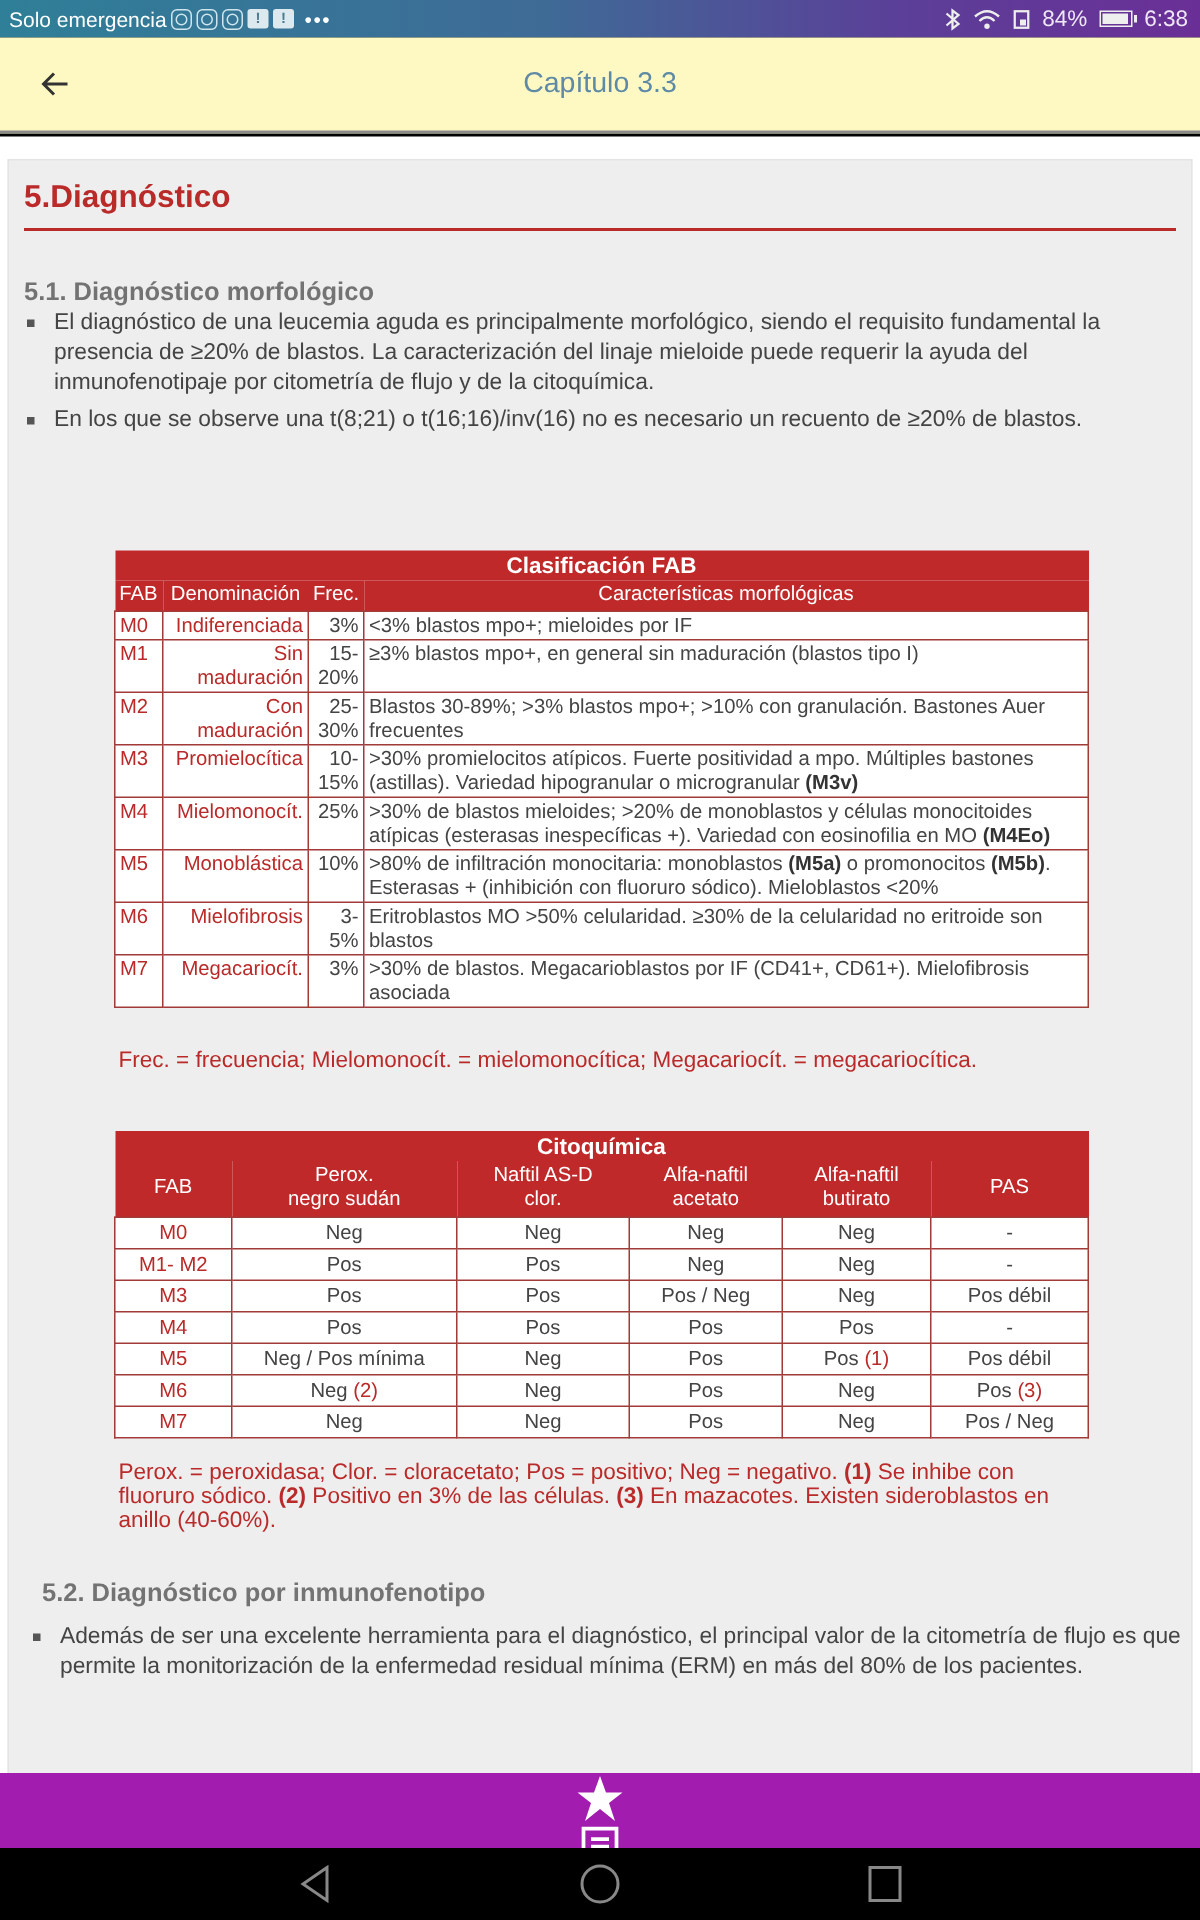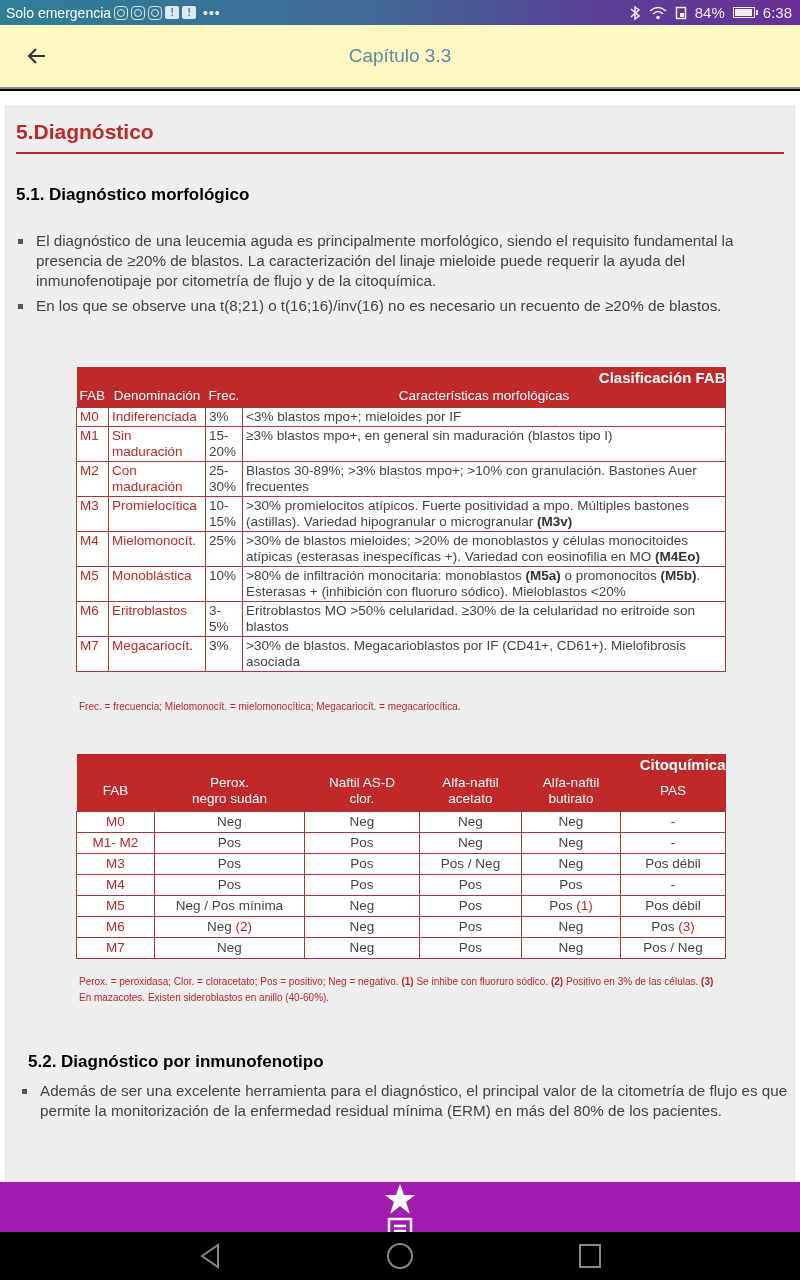--- a/index.html
+++ b/index.html
@@ -32,37 +32,37 @@
   .back-btn { position: absolute; left: 22px; top: 16px; width: 30px; height: 30px; display: flex; align-items: center; justify-content: center; cursor: pointer; }
   .appbar-title { color: #5f8aa6; font-size: 19px; }
 
   
   .content-wrap { position: absolute; left: 0; top: 91px; width: 800px; height: 1092px; background: #fff; overflow: hidden; }
   .content {
     position: absolute; left: 5px; top: 15px; width: 790px; height: 1090px;
     background: #eeeeee; border: 1px solid #e4e4e4; padding: 0 10px;
   }
   h1.sec { color: #b92a29; font-size: 21px; font-weight: bold; padding-top: 13px; padding-bottom: 8px; border-bottom: 2px solid #b92a29; }
-  h2.sub { color: #000000; font-size: 17px; font-weight: bold; margin-top: 31px; }
-  ul.bul { list-style: none; margin-top: 26px; }
+  h2.sub { color: #737373; font-size: 17px; font-weight: bold; margin-top: 31px; }
+  ul.bul { list-style: none; }
   ul.bul li { position: relative; padding-left: 20px; color: #444; font-size: 15.2px; line-height: 20px; margin-bottom: 5px; }
   ul.bul li::before { content: ""; position: absolute; left: 2px; top: 8px; width: 5px; height: 5px; background: #555; }
 
   table.tbl { border-collapse: collapse; font-size: 13.5px; }
   table.tbl td, table.tbl th { border: 1px solid #a23a38; }
   .th-red { background: #c0292a; color: #fff; }
-  .th-title { font-weight: bold; font-size: 15px; text-align: right; padding: 2px 0 1px; border: none !important; }
+  .th-title { font-weight: bold; font-size: 15px; text-align: center; padding: 2px 0 1px; border: none !important; }
   .th-col { font-weight: normal; font-size: 13.5px; border: none !important; padding: 1px 3px 4px; }
   .cell { background: #fff; color: #444; padding: 1px 3px; line-height: 16px; vertical-align: top; }
   .red-txt { color: #b92a29; }
-  .ctr { text-align: left; }
+  .ctr { text-align: right; }
   .b { font-weight: bold; color: #333; }
 
   #fab { position: absolute; left: 70px; top: 260px; width: 650px; }
-  .note { color: #b92a29; font-size: 10px; line-height: 16px; }
+  .note { color: #b92a29; font-size: 15px; line-height: 16px; }
   #note1 { position: absolute; left: 73px; top: 592px; }
   #cito { position: absolute; left: 70px; top: 647px; width: 650px; }
   #cito .cell { text-align: center; padding: 2px 3px; height: 21px; vertical-align: middle; }
   #note2 { position: absolute; left: 73px; top: 867px; width: 640px; }
   #h52 { position: absolute; left: 10px; top: 933px; margin: 12px; }
   #ul52 { position: absolute; left: 10px; top: 970px; width: 770px; margin: 4px; }
 
   
   .toolbar { position: absolute; left: 0; top: 1182px; width: 800px; height: 50px; background: #a21caf; display: flex; justify-content: space-around; align-items: center; padding: 0 8px; flex-direction: column; }
   .tb-btn { width: 60px; height: 44px; display: flex; align-items: center; justify-content: center; cursor: pointer; }
@@ -166,21 +166,21 @@
             <td class="cell">&gt;30% de blastos mieloides; &gt;20% de monoblastos y células monocitoides atípicas (esterasas inespecíficas +). Variedad con eosinofilia en MO <b class="b">(M4Eo)</b></td>
           </tr>
           <tr>
             <td class="cell red-txt">M5</td>
             <td class="cell red-txt ctr">Monoblástica</td>
             <td class="cell ctr">10%</td>
             <td class="cell">&gt;80% de infiltración monocitaria: monoblastos <b class="b">(M5a)</b> o promonocitos <b class="b">(M5b)</b>. Esterasas + (inhibición con fluoruro sódico). Mieloblastos &lt;20%</td>
           </tr>
           <tr>
             <td class="cell red-txt">M6</td>
-            <td class="cell red-txt ctr">Eritroblastos</td>
+            <td class="cell red-txt ctr">Mielofibrosis</td>
             <td class="cell ctr">3-5%</td>
             <td class="cell">Eritroblastos MO &gt;50% celularidad. ≥30% de la celularidad no eritroide son blastos</td>
           </tr>
           <tr>
             <td class="cell red-txt">M7</td>
             <td class="cell red-txt ctr">Megacariocít.</td>
             <td class="cell ctr">3%</td>
             <td class="cell">&gt;30% de blastos. Megacarioblastos por IF (CD41+, CD61+). Mielofibrosis asociada</td>
           </tr>
         </tbody>

